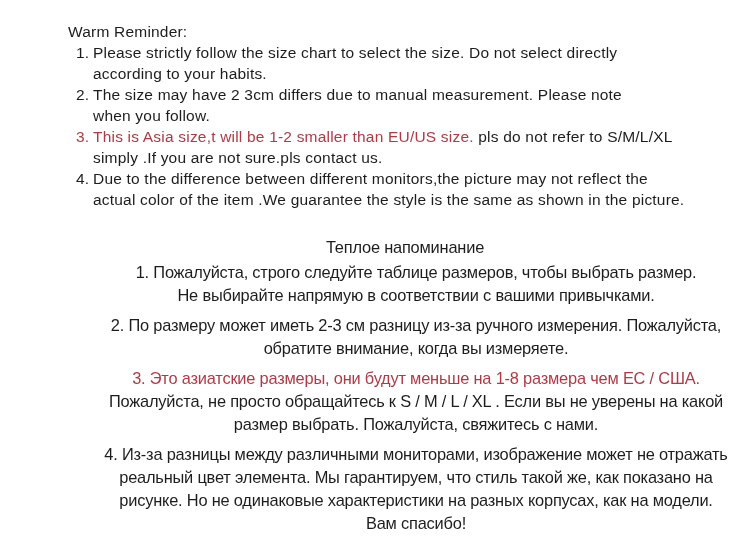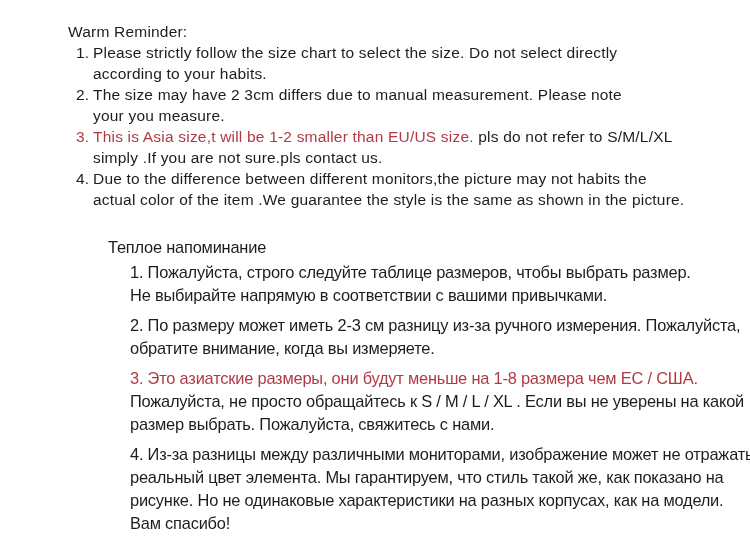--- a/index.html
+++ b/index.html
@@ -29,25 +29,26 @@
   .en-lines { margin-left: 8px; }
   .en-line { padding-left: 17px; white-space: nowrap; }
   .en-line .num {
     display: inline-block;
     width: 17px;
     margin-left: -17px;
   }
 
   
   .ru {
-    padding-left: 108px;
+    padding-left: 60px;
     margin-top: 26px;
     font-size: 16.4px;
     line-height: 23px;
     letter-spacing: -0.2px;
+    text-align: center;
   }
   .ru-title { white-space: nowrap; }
   .ru-paras { margin-left: 22px; }
   .ru-para { margin-top: 7px; }
   .ru-para:first-child { margin-top: 2px; }
   .ru-line { white-space: nowrap; }
 
   .red { color: var(--accent-red); }
 </style>
 </head>
@@ -58,27 +59,27 @@
   <div class="en">
     <div class="en-title">Warm Reminder:</div>
     <div class="en-lines">
 
       <div class="en-line"><span class="num">1.</span><span class="red"></span><span>Please strictly follow the size chart to select the size. Do not select directly</span></div>
 
       <div class="en-line"><span class="num"></span><span class="red"></span><span>according to your habits.</span></div>
 
       <div class="en-line"><span class="num">2.</span><span class="red"></span><span>The size may have 2 3cm differs due to manual measurement. Please note</span></div>
 
-      <div class="en-line"><span class="num"></span><span class="red"></span><span>your you measure.</span></div>
+      <div class="en-line"><span class="num"></span><span class="red"></span><span>when you follow.</span></div>
 
       <div class="en-line"><span class="num red">3.</span><span class="red">This is Asia size,t will be 1-2 smaller than EU/US size.</span><span> pls do not refer to S/M/L/XL</span></div>
 
       <div class="en-line"><span class="num"></span><span class="red"></span><span>simply .If you are not sure.pls contact us.</span></div>
 
-      <div class="en-line"><span class="num">4.</span><span class="red"></span><span>Due to the difference between different monitors,the picture may not habits the</span></div>
+      <div class="en-line"><span class="num">4.</span><span class="red"></span><span>Due to the difference between different monitors,the picture may not reflect the</span></div>
 
       <div class="en-line"><span class="num"></span><span class="red"></span><span>actual color of the item .We guarantee the style is the same as shown in the picture.</span></div>
 
 
     </div>
   </div>
 
   <div class="ru">
     <div class="ru-title">Теплое напоминание</div>
     <div class="ru-paras">

